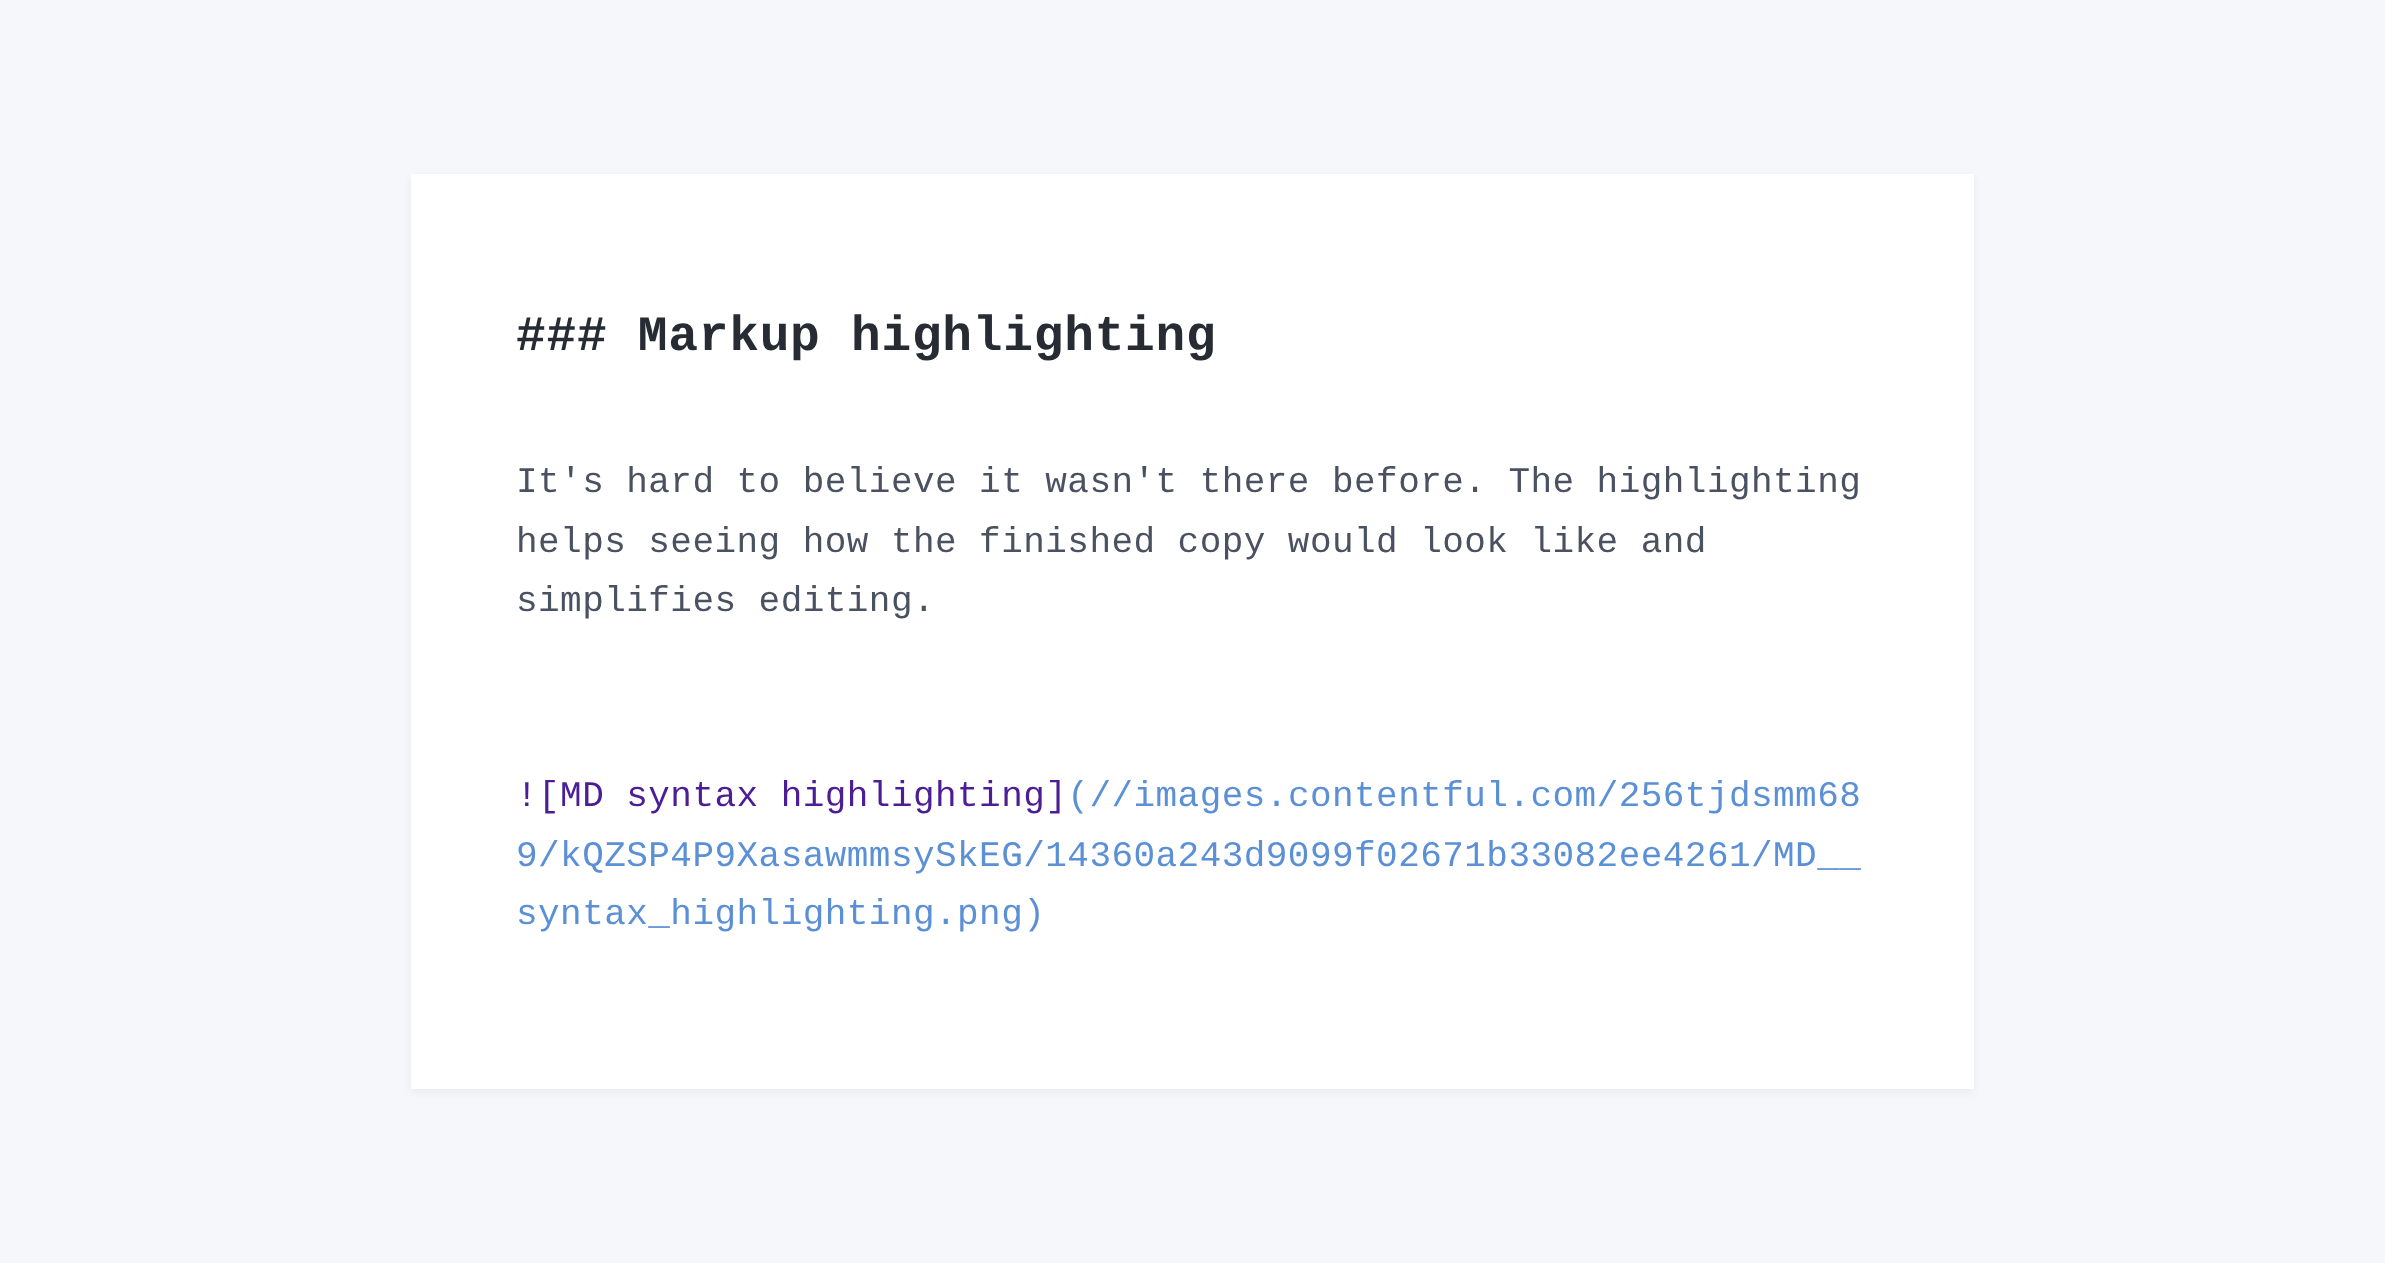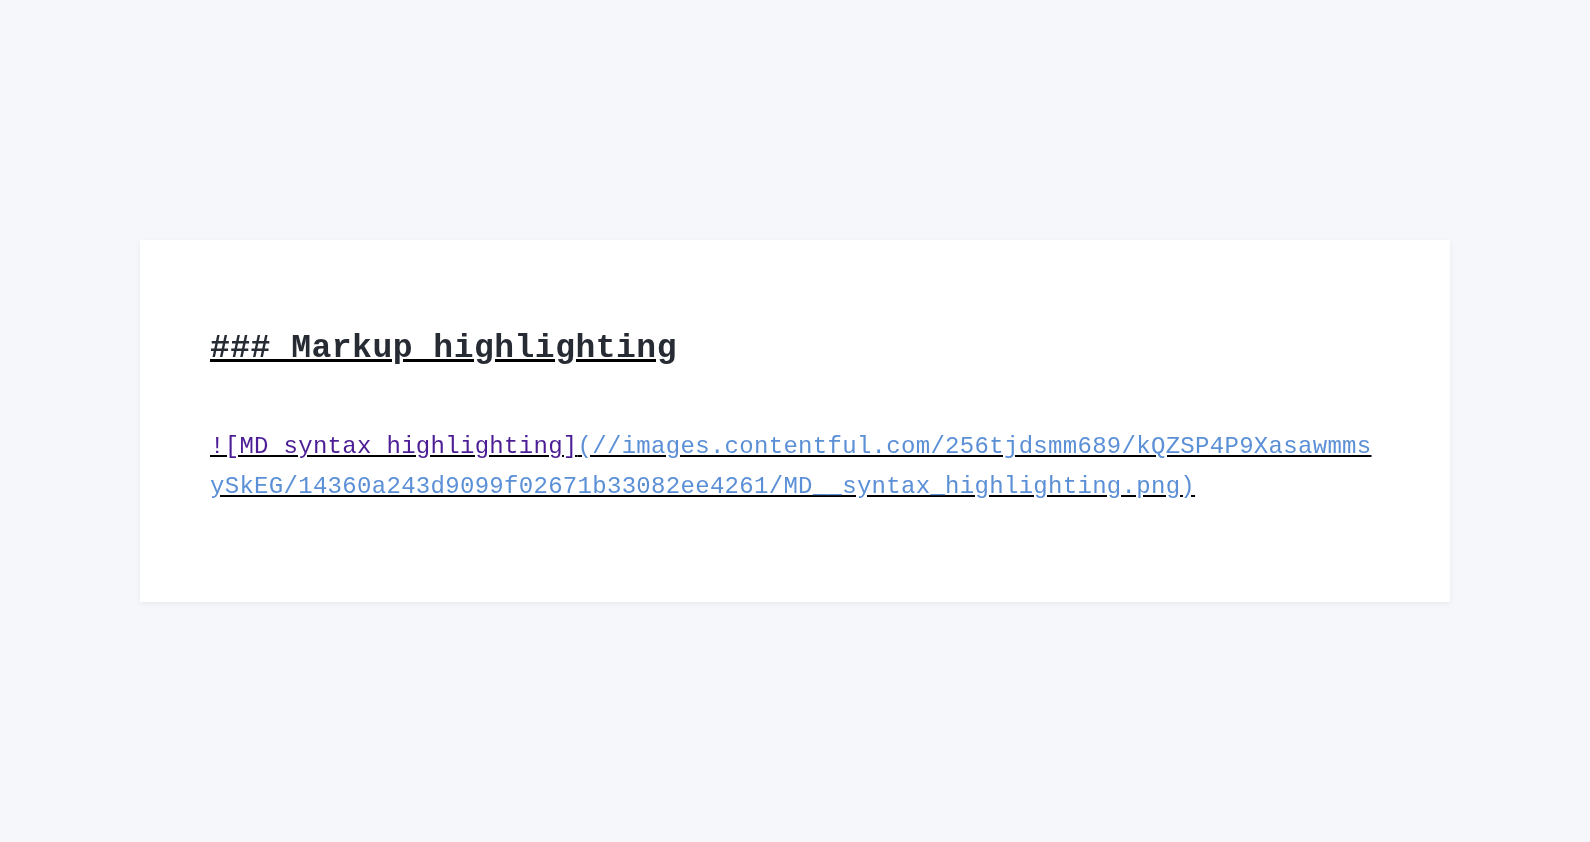--- a/index.html
+++ b/index.html
@@ -13,24 +13,23 @@
       width: 1590px;
       height: 842px;
       display: flex;
       align-items: center;
       justify-content: center;
       font-family: "Courier New", Courier, monospace;
     }
     
     .card {
       background-color: #ffffff;
-      width: 1310px;
+      width: 1042px;
       padding: 90px 68px 95px 70px;
       box-shadow: 0 2px 6px rgba(0, 0, 0, 0.06);
-      text-decoration: underline;
     }
     
     .heading {
       font-size: 33px;
       font-weight: bold;
       color: #272b33;
       letter-spacing: 0.5px;
       margin-bottom: 60px;
     }
     
@@ -55,16 +54,17 @@
     
     .image-url {
       color: #5b8fd6;
     }
   </style>
 </head>
 <body>
 
 <div class="card">
   <div class="heading">### Markup highlighting</div>
+  <div class="paragraph">It's hard to believe it wasn't there before. The highlighting helps seeing how the finished copy would look like and simplifies editing.</div>
   <div class="markdown-image">
     <span class="image-alt">![MD  syntax highlighting]</span><span class="image-url">(//images.contentful.com/256tjdsmm689/kQZSP4P9XasawmmsySkEG/14360a243d9099f02671b33082ee4261/MD__syntax_highlighting.png)</span>
   </div>
 </div>
 
 </body></html>

